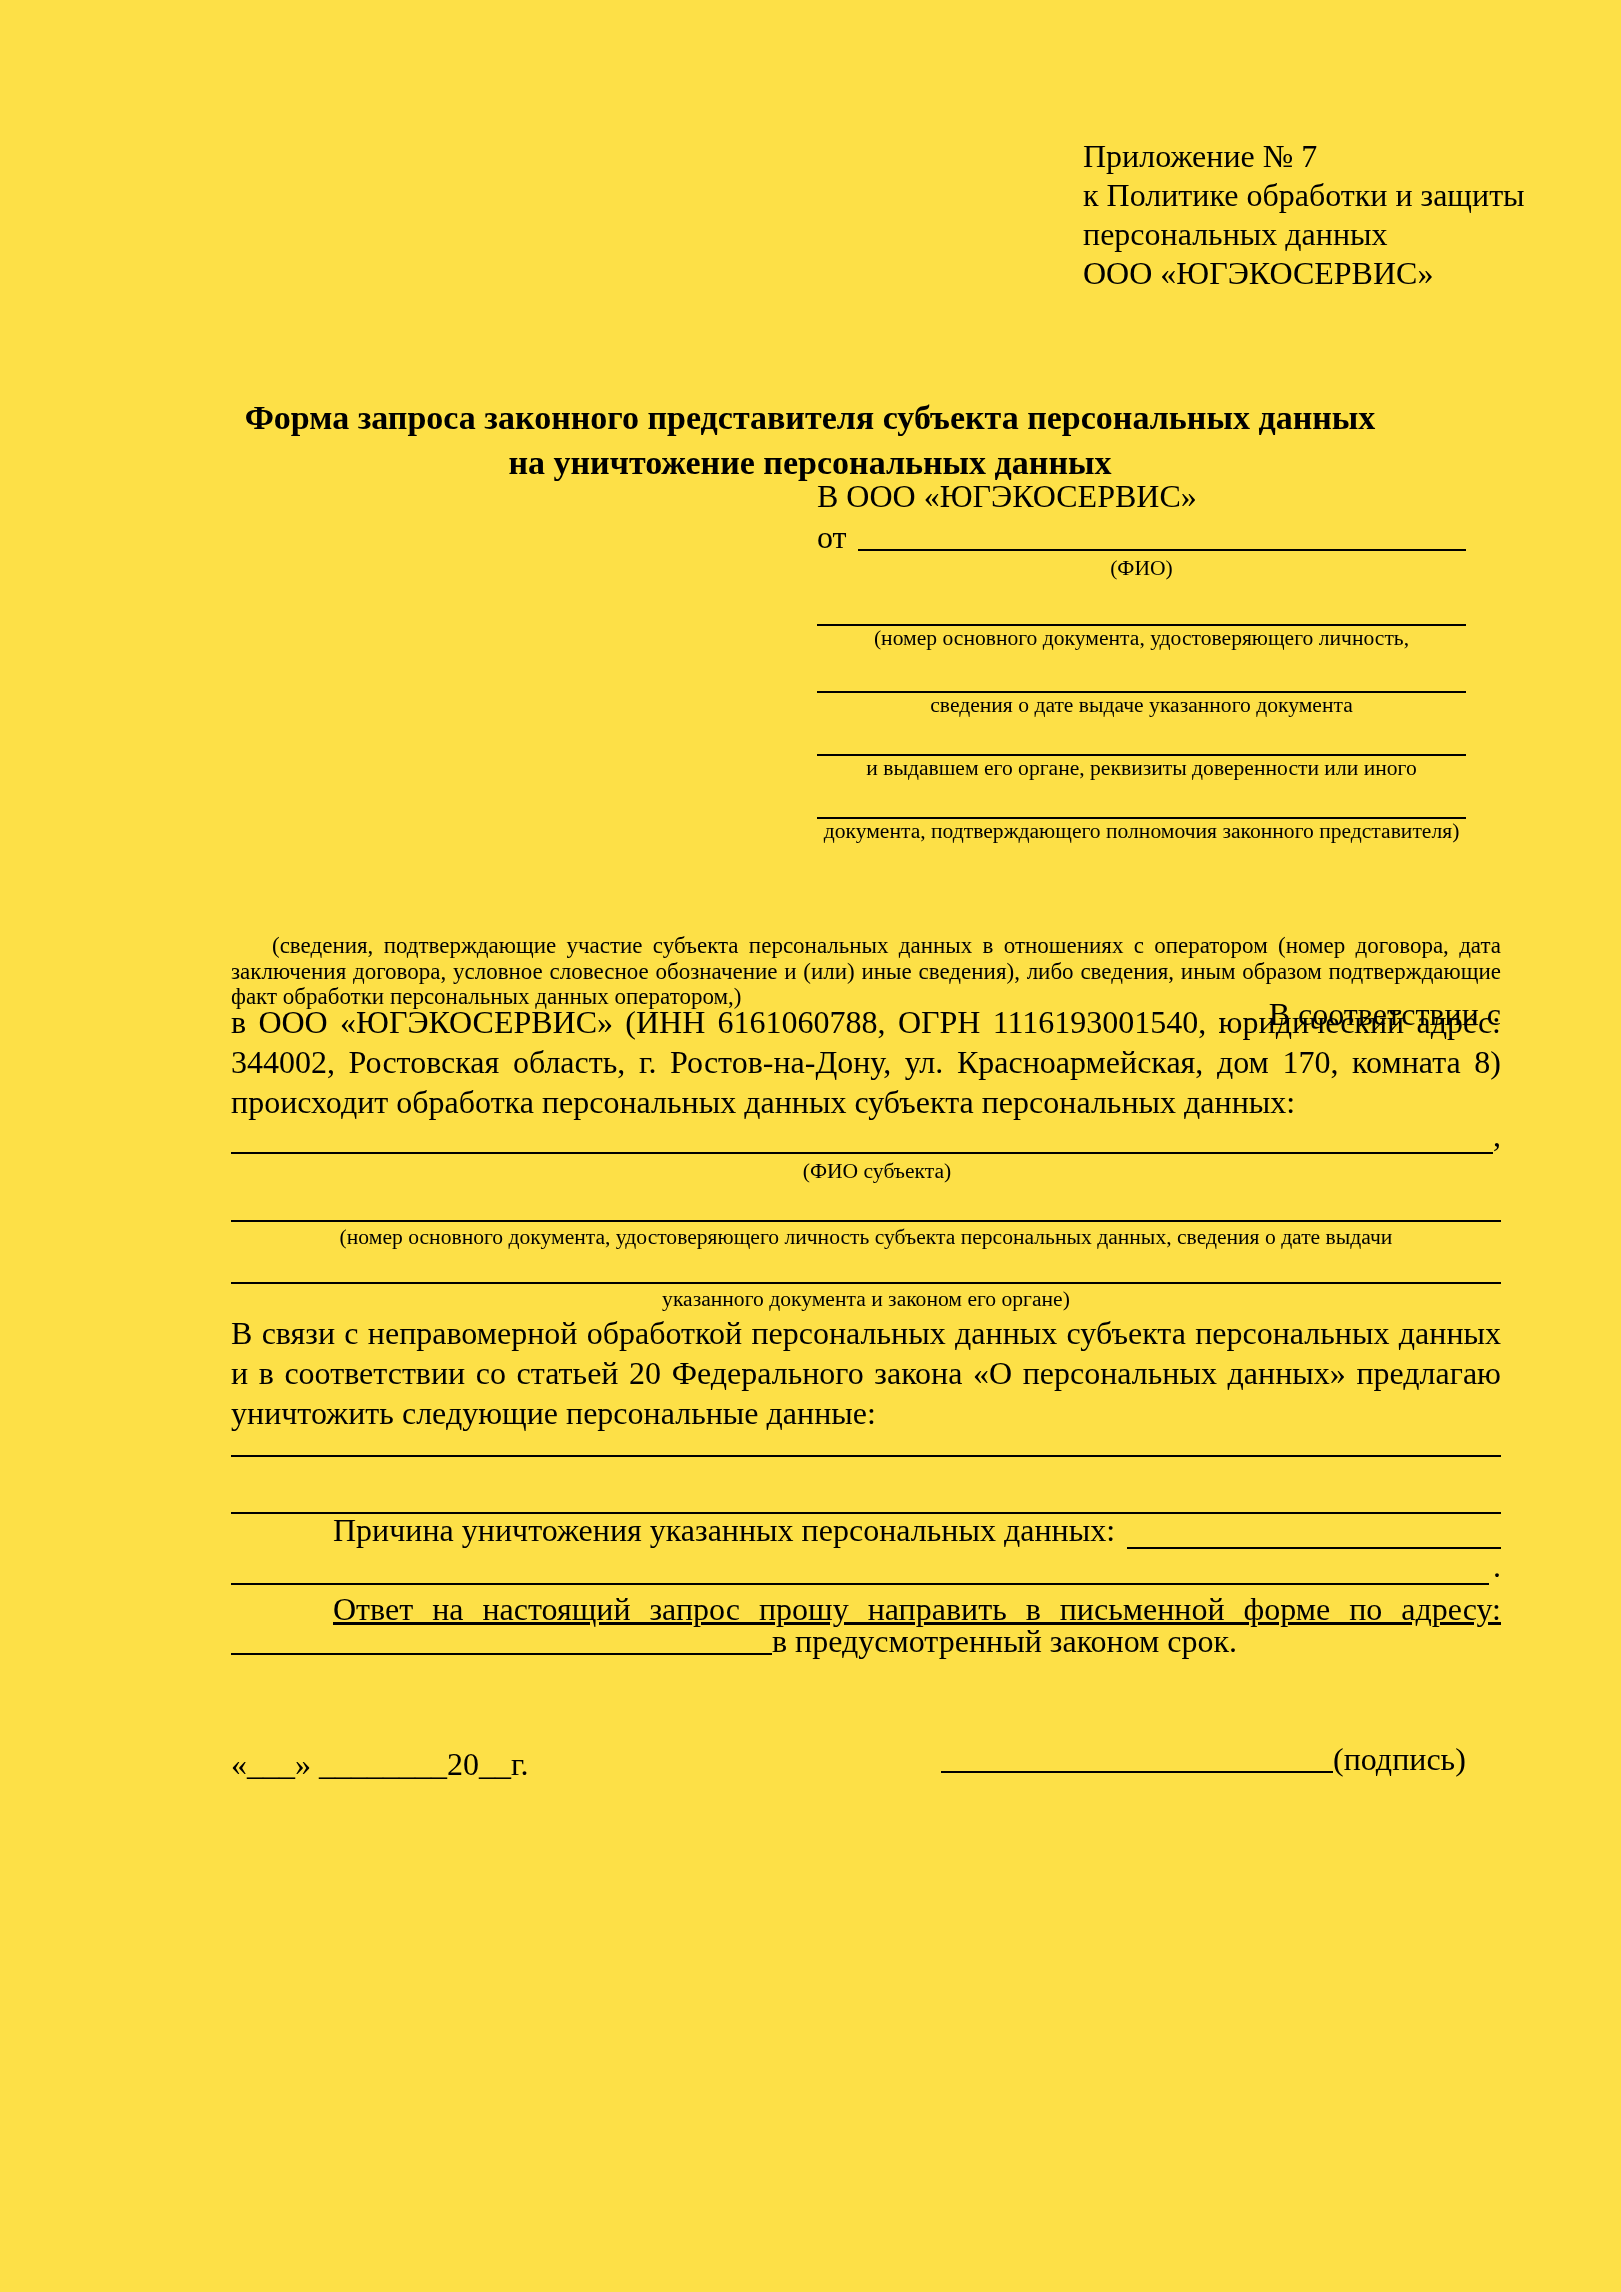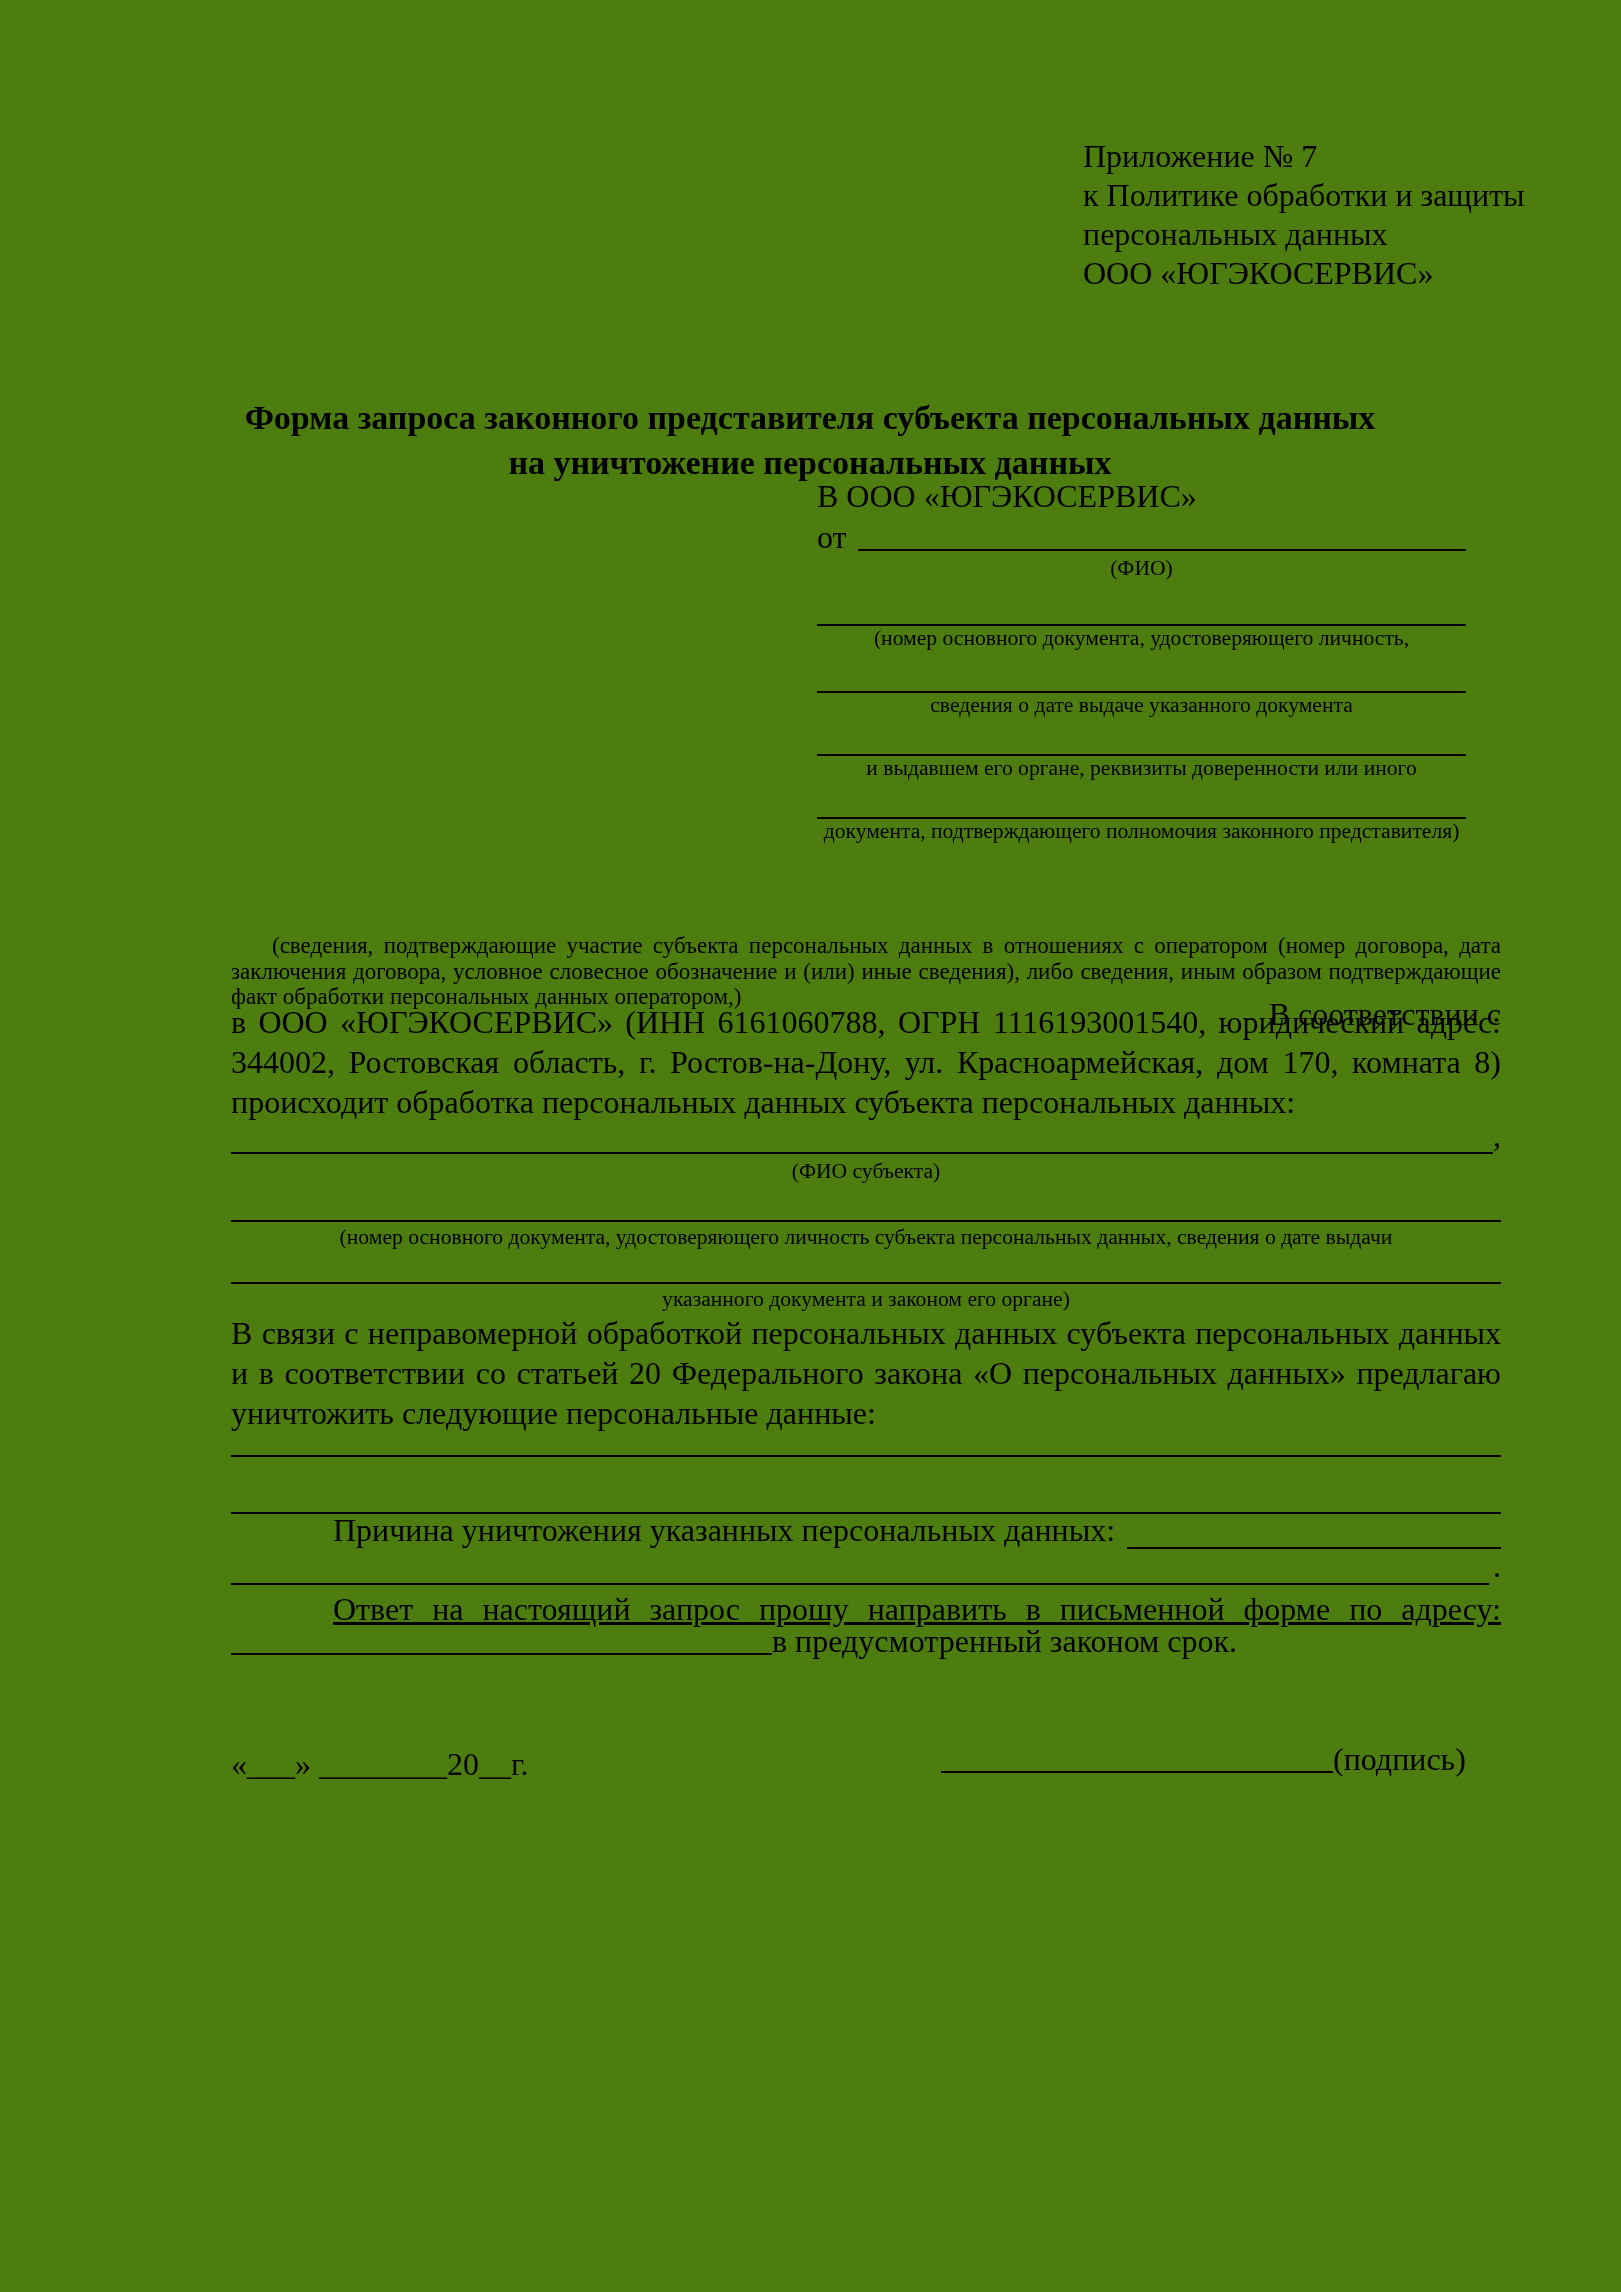--- a/index.html
+++ b/index.html
@@ -1,19 +1,19 @@
 <!DOCTYPE html>
 <html lang="ru"><head>
 <meta charset="utf-8">
 <style>
   html,body{margin:0;padding:0;background:#ffffff;}
   .page{
     position:relative;
     width:1621px;height:2293px;
-    background:#4d7c0f;color:#000000;
+    background:#fde047;color:#000000;
     font-family:"Liberation Serif", serif;
     font-size:32px;
     overflow:hidden;
   }
   .abs{position:absolute;}
   .hdr{left:1083px;top:137px;line-height:39px;white-space:nowrap;}
   .title{left:176px;top:395px;width:1268px;text-align:center;font-weight:bold;font-size:34px;line-height:45px;}
   .title div{white-space:nowrap;}
   .addr{left:817px;top:478px;width:649px;}
   .addr-to{height:41px;}
@@ -74,21 +74,21 @@
   </div>
 
   <div class="abs note w1296" style="left:231px;top:933px;">(сведения, подтверждающие участие субъекта персональных данных в отношениях с оператором (номер договора, дата заключения договора, условное словесное обозначение и (или) иные сведения), либо сведения, иным образом подтверждающие факт обработки персональных данных оператором,)</div>
 
   <div class="abs para w1296" style="left:231px;top:1002px;">в ООО «ЮГЭКОСЕРВИС» (ИНН 6161060788, ОГРН 1116193001540, юридический адрес: 344002, Ростовская область, г. Ростов-на-Дону, ул. Красноармейская, дом 170, комната 8) происходит обработка персональных данных субъекта персональных данных:</div>
 
   <div class="abs row w1296" style="left:231px;top:1119px;height:35px;">
     <div class="fill" style="margin-bottom:0;"></div>
     <span>,</span>
   </div>
-  <div class="abs cap w1296" style="left:231px;top:1159px;">(ФИО субъекта)</div>
+  <div class="abs cap w1296" style="left:242px;top:1159px;">(ФИО субъекта)</div>
 
   <div class="abs blank" style="left:231px;top:1184px;width:1270px;height:36px;"></div>
   <div class="abs cap w1296" style="left:231px;top:1225px;">(номер основного документа, удостоверяющего личность субъекта персональных данных, сведения о дате выдачи</div>
 
   <div class="abs blank" style="left:231px;top:1253px;width:1270px;height:29px;"></div>
   <div class="abs cap w1296" style="left:231px;top:1287px;">указанного документа и законом его органе)</div>
 
   <div class="abs para w1296" style="left:231px;top:1313px;">В связи с неправомерной обработкой персональных данных субъекта персональных данных и в соответствии со статьей 20 Федерального закона «О персональных данных» предлагаю уничтожить следующие персональные данные:</div>
 
   <div class="abs blank" style="left:231px;top:1426px;width:1270px;height:29px;"></div>

